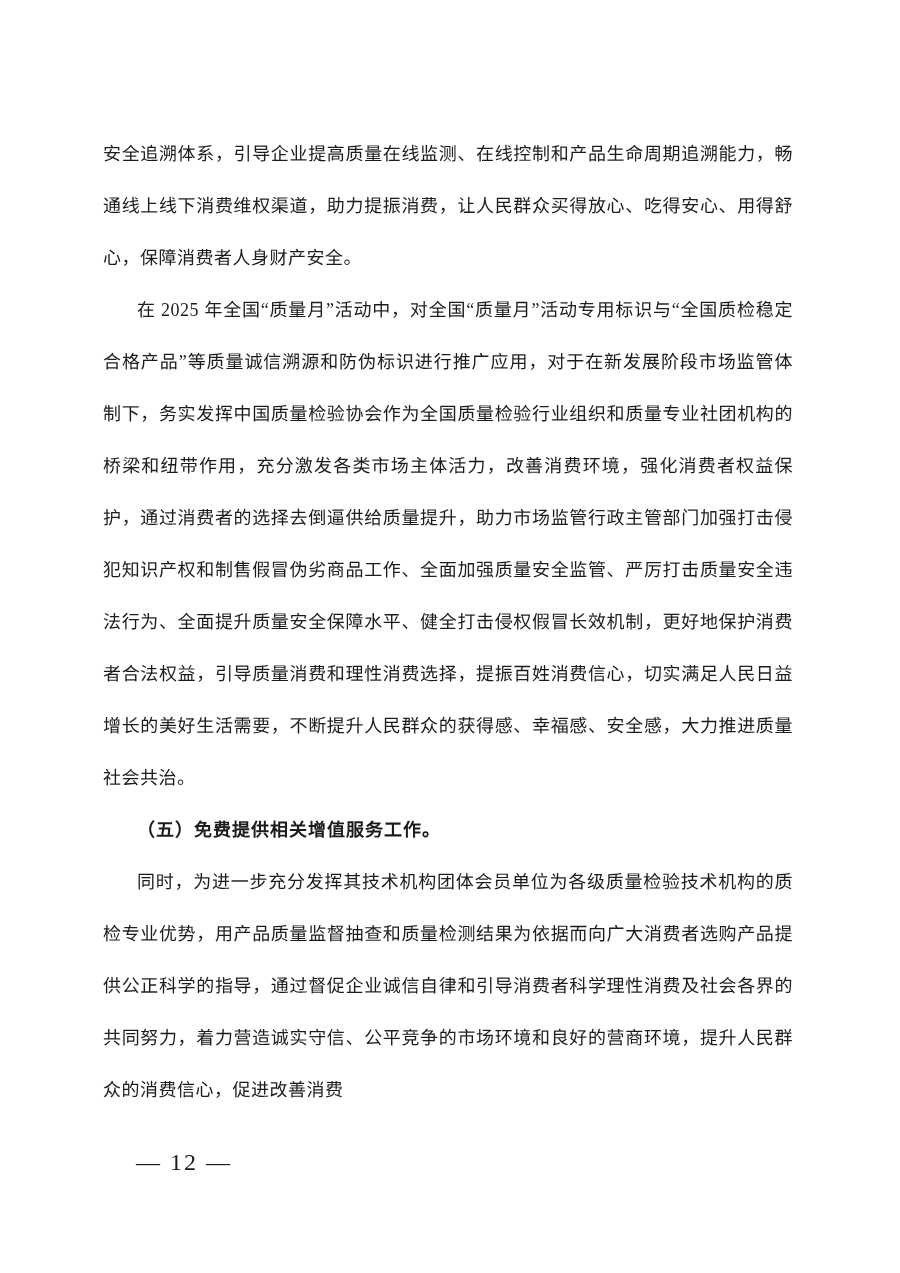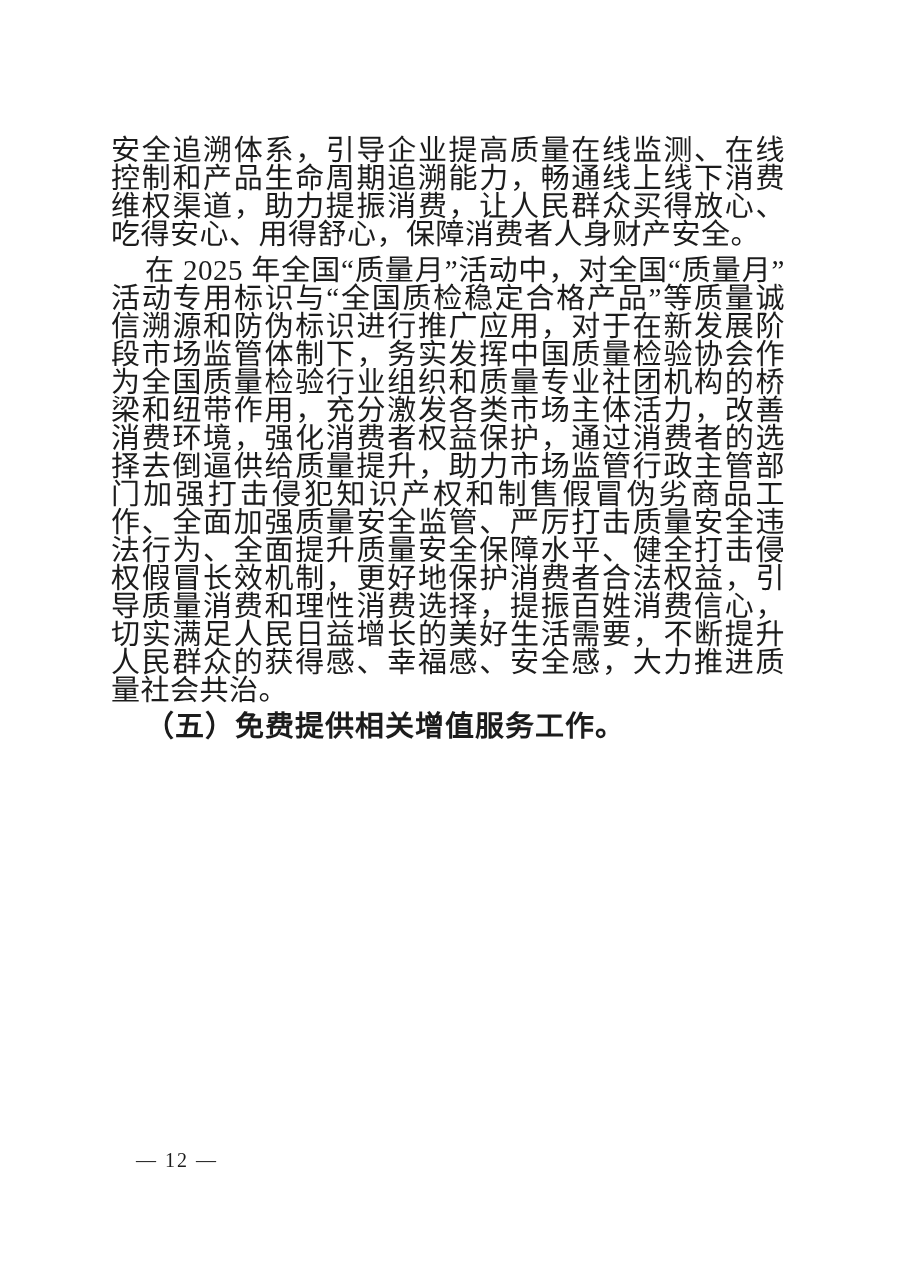--- a/index.html
+++ b/index.html
@@ -17,49 +17,50 @@
     font-family: "Liberation Serif", "DejaVu Serif", serif;
     color: #1c1c1c;
   }
   .content {
     position: absolute;
     left: 103px;
     top: 128px;
     width: 690px;
   }
   .content p {
-    margin: 8px;
+    margin: 0;
     padding: 0;
-    font-size: 29px;
-    line-height: 28px;
+    font-size: 18px;
+    line-height: 52px;
     text-align: justify;
     letter-spacing: 0.5px;
     word-break: break-all;
   }
   .content p.indent {
     text-indent: 34px;
   }
   .content p.section-heading {
     font-weight: 700;
     font-family: Liberation Sans, sans-serif;
     letter-spacing: 1px;
   }
   .page-number {
     position: absolute;
     left: 136px;
     top: 1149px;
-    font-size: 20px;
+    font-size: 24px;
     letter-spacing: 2px;
     color: #1c1c1c;
     font-family: "Liberation Serif", "DejaVu Serif", serif;
   }
 </style>
 </head>
 <body>
 
 <div class="page">
   <div class="content">
     <p>安全追溯体系，引导企业提高质量在线监测、在线控制和产品生命周期追溯能力，畅通线上线下消费维权渠道，助力提振消费，让人民群众买得放心、吃得安心、用得舒心，保障消费者人身财产安全。</p>
     <p class="indent">在 2025 年全国“质量月”活动中，对全国“质量月”活动专用标识与“全国质检稳定合格产品”等质量诚信溯源和防伪标识进行推广应用，对于在新发展阶段市场监管体制下，务实发挥中国质量检验协会作为全国质量检验行业组织和质量专业社团机构的桥梁和纽带作用，充分激发各类市场主体活力，改善消费环境，强化消费者权益保护，通过消费者的选择去倒逼供给质量提升，助力市场监管行政主管部门加强打击侵犯知识产权和制售假冒伪劣商品工作、全面加强质量安全监管、严厉打击质量安全违法行为、全面提升质量安全保障水平、健全打击侵权假冒长效机制，更好地保护消费者合法权益，引导质量消费和理性消费选择，提振百姓消费信心，切实满足人民日益增长的美好生活需要，不断提升人民群众的获得感、幸福感、安全感，大力推进质量社会共治。</p>
     <p class="indent section-heading">（五）免费提供相关增值服务工作。</p>
+    <p class="indent">同时，为进一步充分发挥其技术机构团体会员单位为各级质量检验技术机构的质检专业优势，用产品质量监督抽查和质量检测结果为依据而向广大消费者选购产品提供公正科学的指导，通过督促企业诚信自律和引导消费者科学理性消费及社会各界的共同努力，着力营造诚实守信、公平竞争的市场环境和良好的营商环境，提升人民群众的消费信心，促进改善消费</p>
   </div>
   <div class="page-number">— 12 —</div>
 </div>
 
 </body></html>

